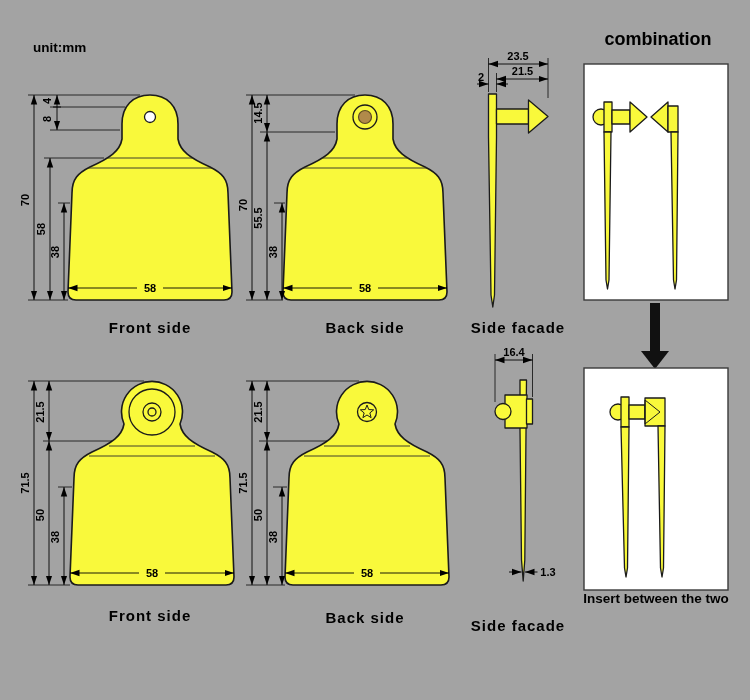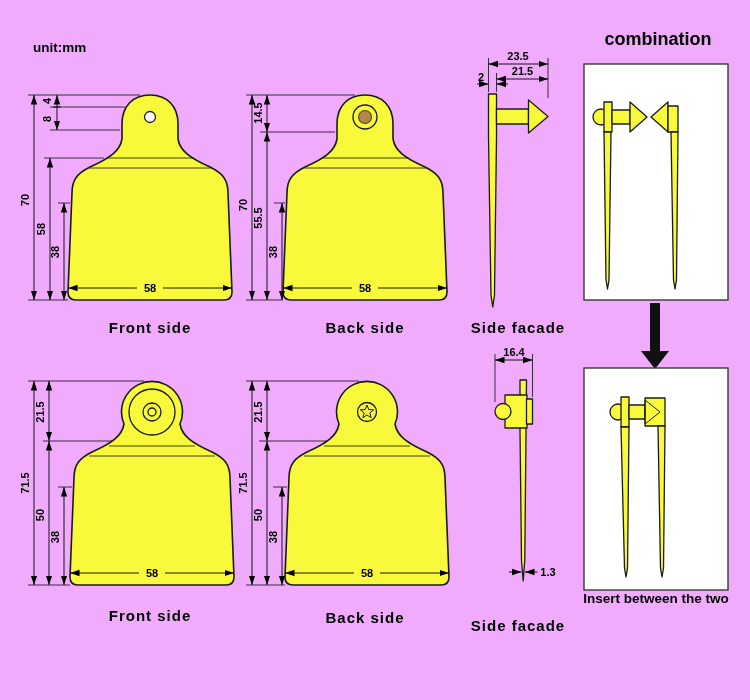--- a/index.html
+++ b/index.html
@@ -1,16 +1,16 @@
 <!DOCTYPE html>
 <html><head>
 <meta charset="utf-8">
 <style>
   html,body{margin:0;padding:0;background:#fff;}
-  .stage{position:relative;width:750px;height:700px;background:#f0abfc;overflow:hidden;
+  .stage{position:relative;width:750px;height:700px;background:#a3a3a3;overflow:hidden;
          font-family:"Liberation Sans",sans-serif;}
   svg{display:block;}
   .tag-outline{stroke:#1b1b1b;stroke-width:1.6;stroke-linejoin:round;}
   .thin-outline{stroke:#1b1b1b;stroke-width:1.3;stroke-linejoin:round;}
   .hinge{stroke:#2a2a2a;stroke-width:0.9;}
   .dim-line{stroke:#000;stroke-width:0.9;fill:none;}
   .ext-line{stroke:#000;stroke-width:0.75;}
   .dim-text{font:bold 11px "Liberation Sans",sans-serif;fill:#000;}
   .section-label{font:bold 15px "Liberation Sans",sans-serif;fill:#000;letter-spacing:1px;}
   .title-text{font:600 18px "Liberation Sans",sans-serif;fill:#000;}

